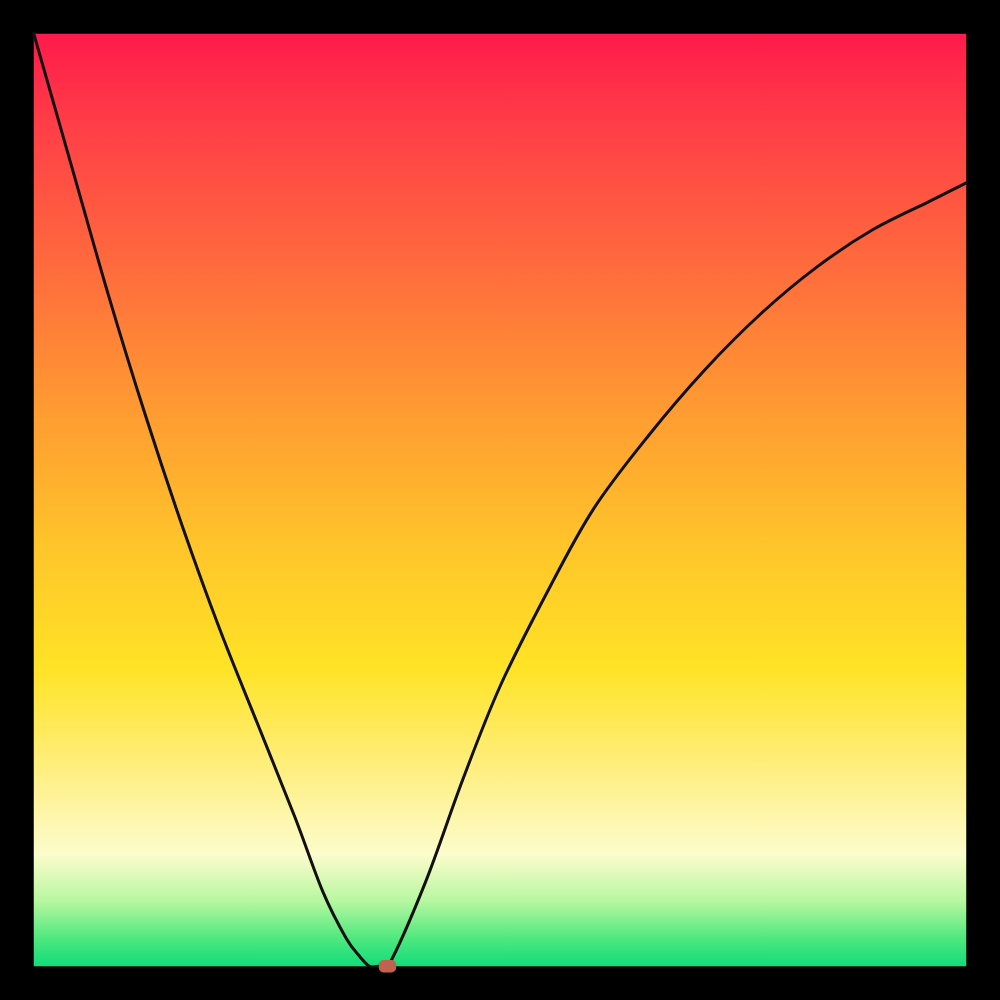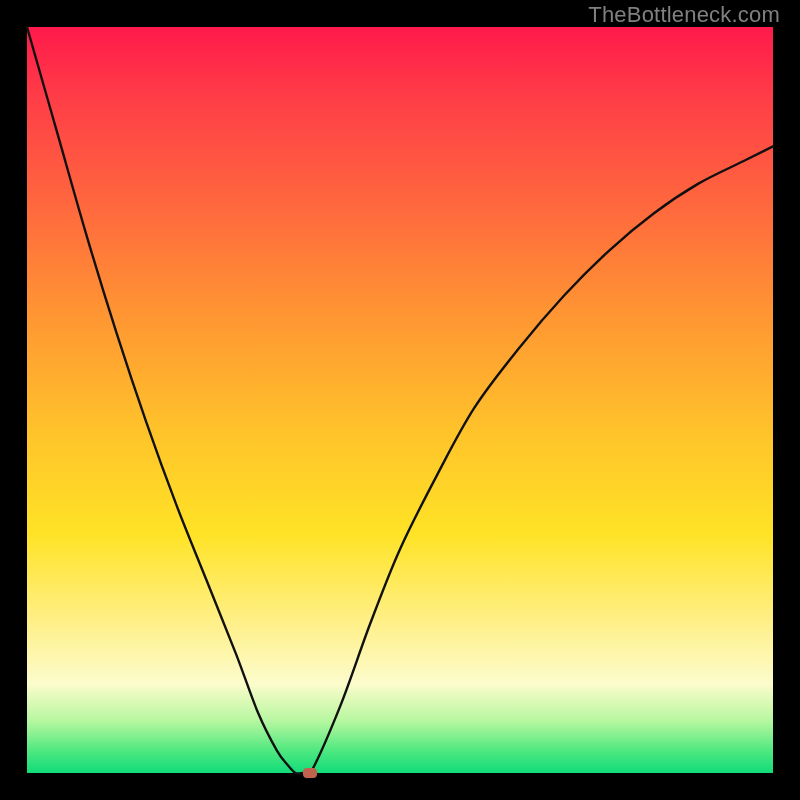--- a/index.html
+++ b/index.html
@@ -58,20 +58,19 @@
     height: 10px;
     border-radius: 4px;
     background: #c1624e;
     transform: translate(-50%, -50%);
   }
 </style>
 </head>
 <body>
 
 <div class="frame">
-  <div class="watermark">TheBottleneck.com</div>
   <div class="plot-area">
     <svg class="curve" viewBox="0 0 746 746" preserveAspectRatio="none">
       <path id="curve-path" fill="none" stroke="#111" stroke-width="2.4" stroke-linecap="round" stroke-linejoin="round" d="M 0 0 C 4.973333333333334 17.406666666666677 19.89333333333333 69.62666666666672 29.84 104.44000000000005 C 39.78666666666667 139.2533333333334 49.733333333333334 175.31 59.68 208.88 C 69.62666666666667 242.45 79.57333333333332 274.7766666666667 89.52 305.86 C 99.46666666666667 336.9433333333333 109.41333333333333 366.7833333333333 119.36 395.38 C 129.30666666666667 423.9766666666667 139.25333333333336 451.33 149.20000000000002 477.44 C 159.14666666666668 503.55 169.09333333333333 527.1733333333333 179.04 552.04 C 188.98666666666665 576.9066666666666 200.17666666666668 604.26 208.88000000000002 626.64 C 217.58333333333337 649.02 224.42166666666665 670.1566666666668 231.26 686.32 C 238.09833333333333 702.4833333333333 244.9366666666667 714.9166666666667 249.91000000000003 723.62 C 254.88333333333335 732.3233333333333 257.9916666666666 734.81 261.09999999999997 738.54 C 264.2083333333333 742.27 266.0733333333333 744.7566666666667 268.56 746 C 271.0466666666667 747.2433333333333 273.5333333333333 746 276.02 746 C 278.50666666666666 746 277.2633333333333 757.19 283.48 746 C 289.6966666666667 734.81 303.37333333333333 703.7266666666667 313.32 678.86 C 323.26666666666665 653.9933333333333 333.21333333333337 622.91 343.16 596.8 C 353.1066666666667 570.6899999999999 361.81 547.0666666666667 373 522.2 C 384.19 497.33333333333337 397.8666666666667 471.2233333333333 410.3 447.59999999999997 C 422.73333333333335 423.97666666666663 433.9233333333333 401.59666666666664 447.59999999999997 380.46 C 461.27666666666664 359.3233333333333 477.44 339.43 492.36 320.78000000000003 C 507.28000000000003 302.13000000000005 522.2 284.72333333333336 537.12 268.56 C 552.04 252.39666666666668 566.96 237.47666666666674 581.88 223.80000000000007 C 596.8 210.1233333333334 611.72 197.69000000000003 626.64 186.5 C 641.56 175.30999999999997 656.48 165.3633333333333 671.4 156.65999999999997 C 686.3199999999999 147.95666666666665 703.7266666666667 140.49666666666675 716.16 134.2800000000001 C 728.5933333333332 128.06333333333342 741.0266666666666 121.84666666666669 746 119.36000000000001"></path>
     </svg>
     <div class="dot" id="marker-dot" style="left: 283.48px; top: 746px; background: rgb(193, 98, 78);"></div>
   </div>
 </div>
 
 </body></html>

